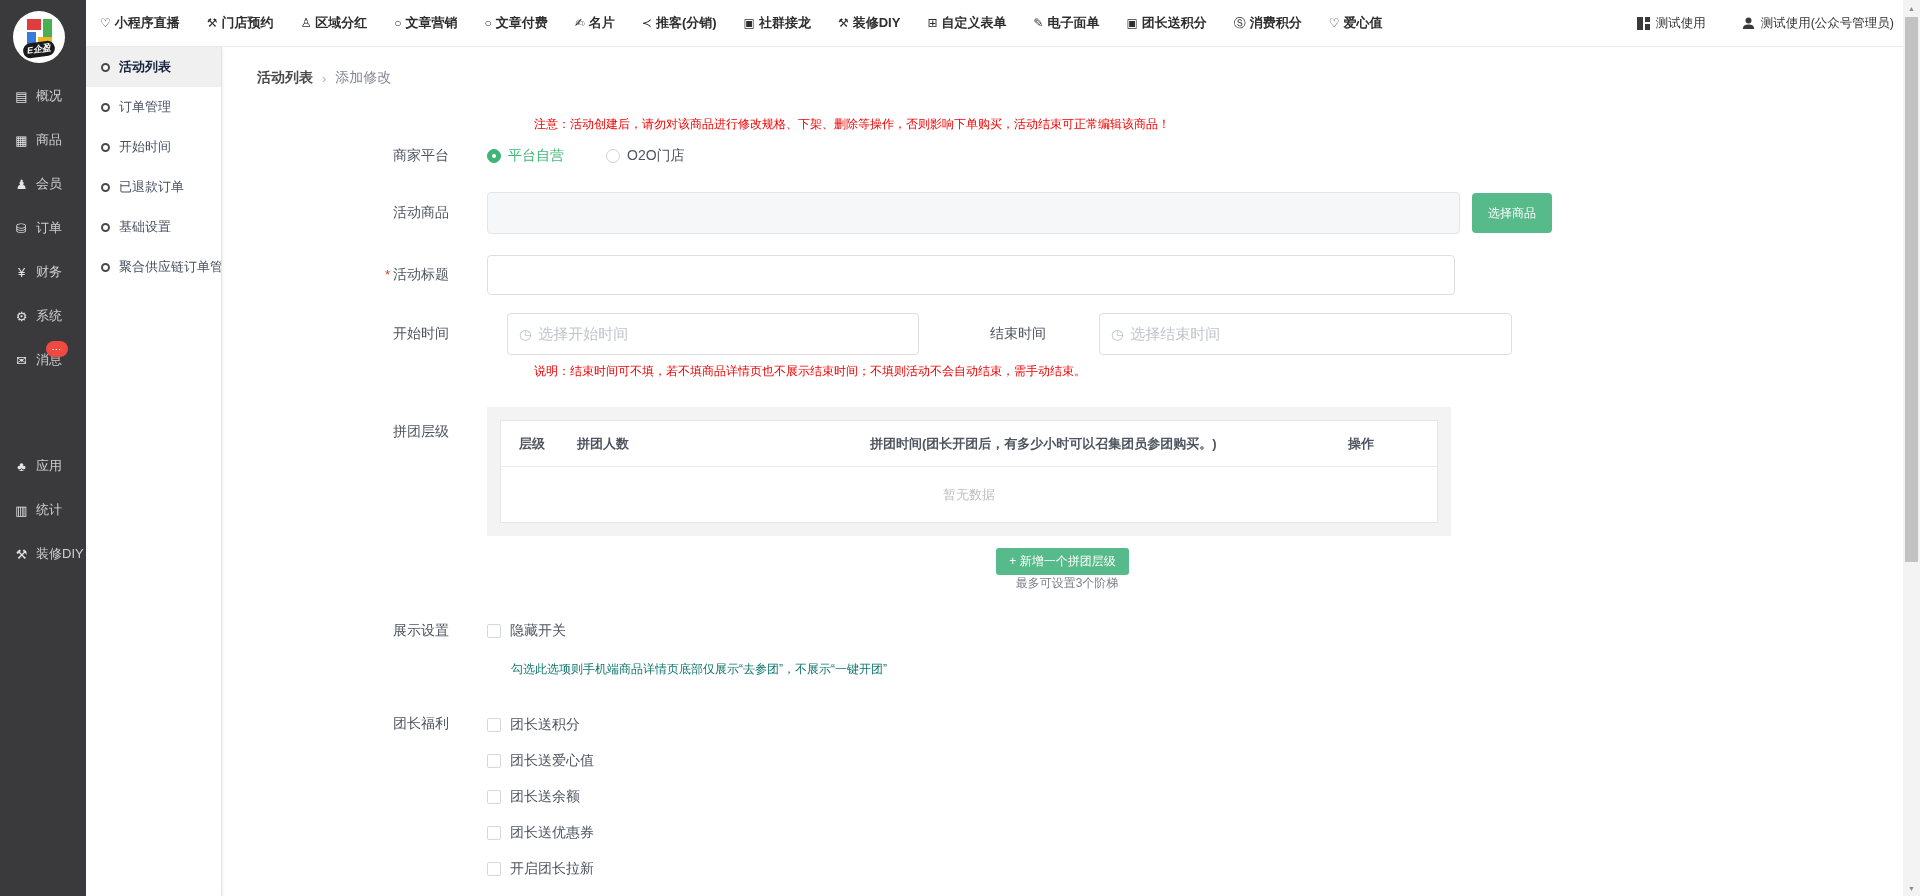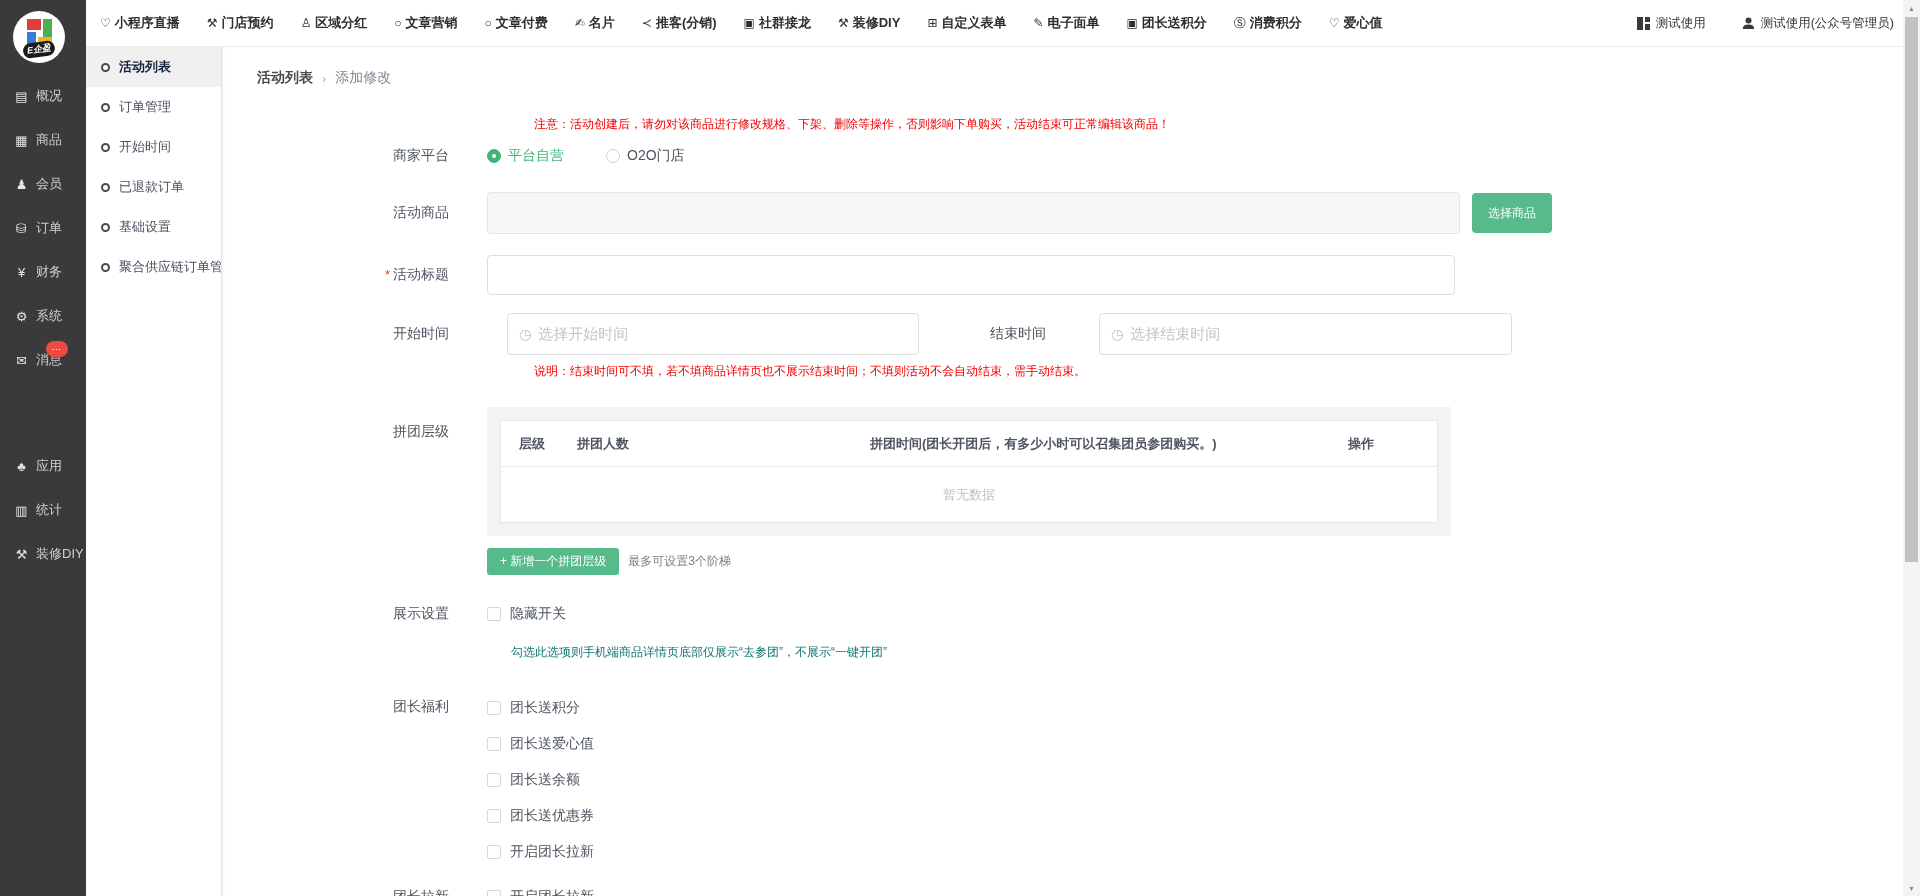--- a/index.html
+++ b/index.html
@@ -80,21 +80,21 @@
   .row-levels .flabel { padding-top:16px; }
   .lv-wrap { width:964px; background:#f3f3f3; padding:13px; }
   .lv-table { background:#fff; border:1px solid #e6e6e6; }
   .lv-head { display:flex; align-items:center; height:46px; border-bottom:1px solid #ececec;
     font-size:13px; font-weight:bold; color:#4e5560; }
   .lv-c1 { width:76px; padding-left:18px; flex:none; }
   .lv-c2 { width:293px; flex:none; }
   .lv-c3 { width:478px; flex:none; }
   .lv-c4 { flex:1; }
   .lv-empty { height:55px; display:flex; align-items:center; justify-content:center; color:#bfbfbf; font-size:13px; }
-  .row-add { margin-bottom:30px; align-items:center; }
+  .row-add { margin-bottom:30px; align-items:center;flex-direction:column; }
   .btn-add { height:27px; padding:0 13px; font-size:12px; border-radius:3px; display:inline-flex; align-items:center; }
   .add-note { margin-left:9px; font-size:12px; color:#7b7f88; }
   .cb { width:14px; height:14px; border:1px solid #d4d7dc; border-radius:2px; background:#fff; flex:none; cursor:pointer; }
   .cb-opt { display:flex; align-items:center; gap:9px; font-size:14px; color:#4e5560; cursor:pointer; }
   .row-display { margin-bottom:0; }
   .display-note { margin:21px 0 37px 289px; font-size:12px; color:#0f766e; }
   .row-benefits { align-items:flex-start; margin-bottom:0; }
   .benefit-list .cb-opt { margin-bottom:16px; height:20px; }
   .row-partial { margin-top:10px; }
   

